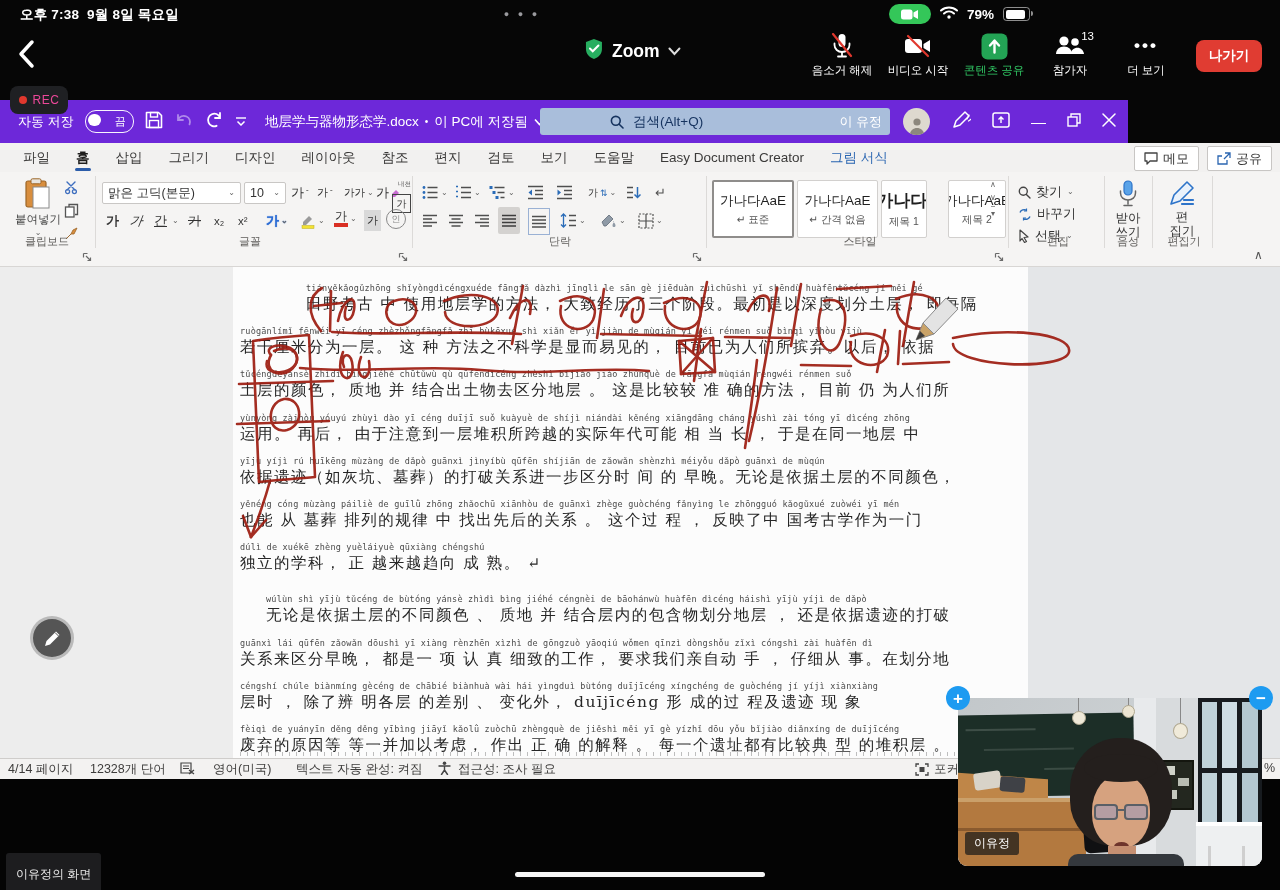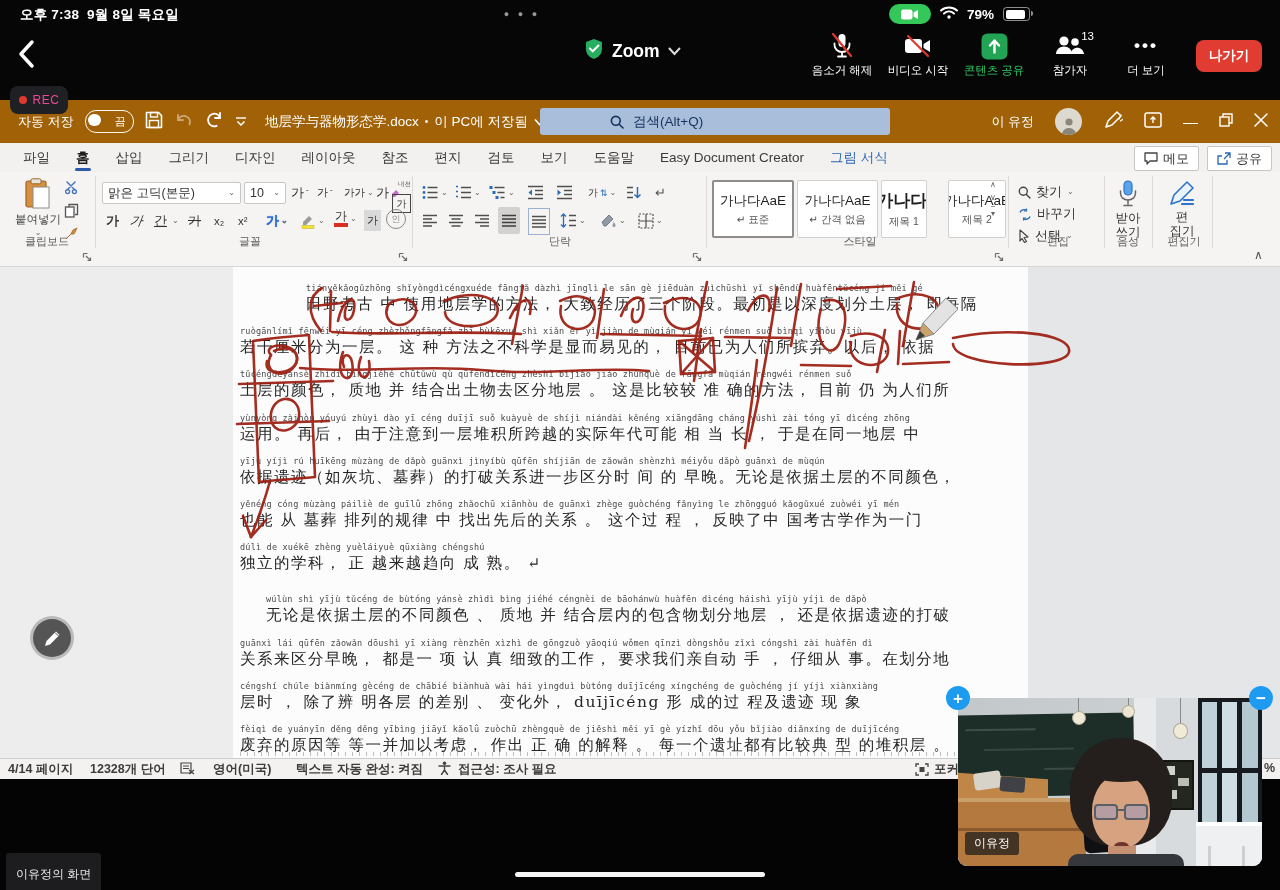--- a/index.html
+++ b/index.html
@@ -25,21 +25,21 @@
   .zbtn .ic{height:28px;display:flex;align-items:center;justify-content:center;position:relative;}
   .pcount{position:absolute;top:-2px;right:10px;font-size:11.5px;color:#fff;}
   .leave{position:absolute;right:18px;top:13px;width:66px;height:32px;border-radius:8px;background:#e03c32;
          color:#fff;font-size:13.5px;font-weight:700;display:flex;align-items:center;justify-content:center;}
   .greenlab{color:#31c764!important;}
   .rec{position:absolute;left:10px;top:86px;width:58px;height:28px;background:#1f2023;border-radius:8px;
        display:flex;align-items:center;justify-content:center;gap:6px;z-index:9;}
   .rec i{width:8px;height:8px;border-radius:50%;background:#e0382e;}
   .rec span{color:#ec4899;font-size:12px;font-weight:400;letter-spacing:.5px;}
   
-  .wtitle{position:absolute;left:0;top:100px;width:1280px;height:43px;background:#a16207;color:#fff;}
+  .wtitle{position:absolute;left:0;top:100px;width:1128px;height:43px;background:#6d28d9;color:#fff;}
   .qat{position:absolute;left:18px;top:0;height:43px;display:flex;align-items:center;gap:11px;font-size:13px;}
   .toggle{width:47px;height:21px;border:1.5px solid rgba(255,255,255,.95);border-radius:11px;position:relative;}
   .toggle i{position:absolute;left:2.5px;top:2.5px;width:12.5px;height:12.5px;border-radius:50%;background:#fff;}
   .toggle span{position:absolute;right:7px;top:3px;font-size:11px;}
   .doctitle{position:absolute;left:250px;top:0;width:310px;height:43px;display:flex;align-items:center;justify-content:center;gap:6px;font-size:13.5px;white-space:nowrap;}
   .searchbox{position:absolute;left:540px;top:8px;width:350px;height:27px;background:#a9bedb;border-radius:3px;
              display:flex;align-items:center;gap:9px;padding-left:70px;box-sizing:border-box;color:#16335f;font-size:13.5px;}
   .wtright{position:absolute;right:12px;top:0;height:43px;display:flex;align-items:center;gap:21px;}
   .avatar{width:27px;height:27px;border-radius:50%;background:#ded9cf;display:flex;align-items:flex-end;justify-content:center;overflow:hidden;}
   
@@ -76,21 +76,21 @@
   .canvasR{position:absolute;left:1028px;top:267px;width:252px;height:491px;background:#e4e6e8;}
   .page{position:absolute;left:233px;top:267px;width:795px;height:491px;background:#fcfcfc;}
   .dline{position:absolute;left:240px;width:782px;}
   .pin{font-family:"DejaVu Sans Mono",monospace;font-size:8.5px;color:#4a4a4a;letter-spacing:.2px;white-space:nowrap;overflow:hidden;}
   .han{font-family:"DejaVu Serif",serif;font-size:15.5px;color:#262626;letter-spacing:1.5px;white-space:nowrap;overflow:hidden;margin-top:1px;}
   .partialrow{position:absolute;left:240px;top:752px;width:770px;height:4px;opacity:.55;
               background:repeating-linear-gradient(90deg,#8a8a8a 0 1px,transparent 1px 7px);}
   .ink{position:absolute;left:0;top:0;z-index:5;pointer-events:none;}
   
   .wstatus{position:absolute;left:0;top:758px;width:1280px;height:21px;background:#f3f2f1;border-top:1px solid #cfcdcb;
-           box-sizing:border-box;font-size:12.5px;color:#3d3c3b;font-weight:bold;}
+           box-sizing:border-box;font-size:12.5px;color:#3d3c3b;}
   .sitem{position:absolute;top:2px;white-space:nowrap;display:flex;align-items:center;gap:5px;}
   
   .blackbottom{position:absolute;left:0;top:779px;width:1280px;height:111px;background:#040404;}
   .homebar{position:absolute;left:515px;top:872px;width:250px;height:5px;border-radius:3px;background:#f5f5f5;}
   .screenlabel{position:absolute;left:6px;top:853px;background:#1d1d1f;color:#e9e9e9;font-size:12px;padding:13px 10px;border-radius:3px;}
   .fab{position:absolute;left:30px;top:616px;width:44px;height:44px;border-radius:50%;background:#555;
        border:3px solid rgba(205,205,205,.85);display:flex;align-items:center;justify-content:center;z-index:7;box-sizing:border-box;}
   
   .video{position:absolute;left:958px;top:698px;width:304px;height:168px;border-radius:9px;overflow:hidden;background:#c6cacd;z-index:8;}
   .vbadge{position:absolute;left:7px;top:134px;background:rgba(25,25,25,.72);color:#fff;font-size:12px;padding:3px 9px;border-radius:3px;}

